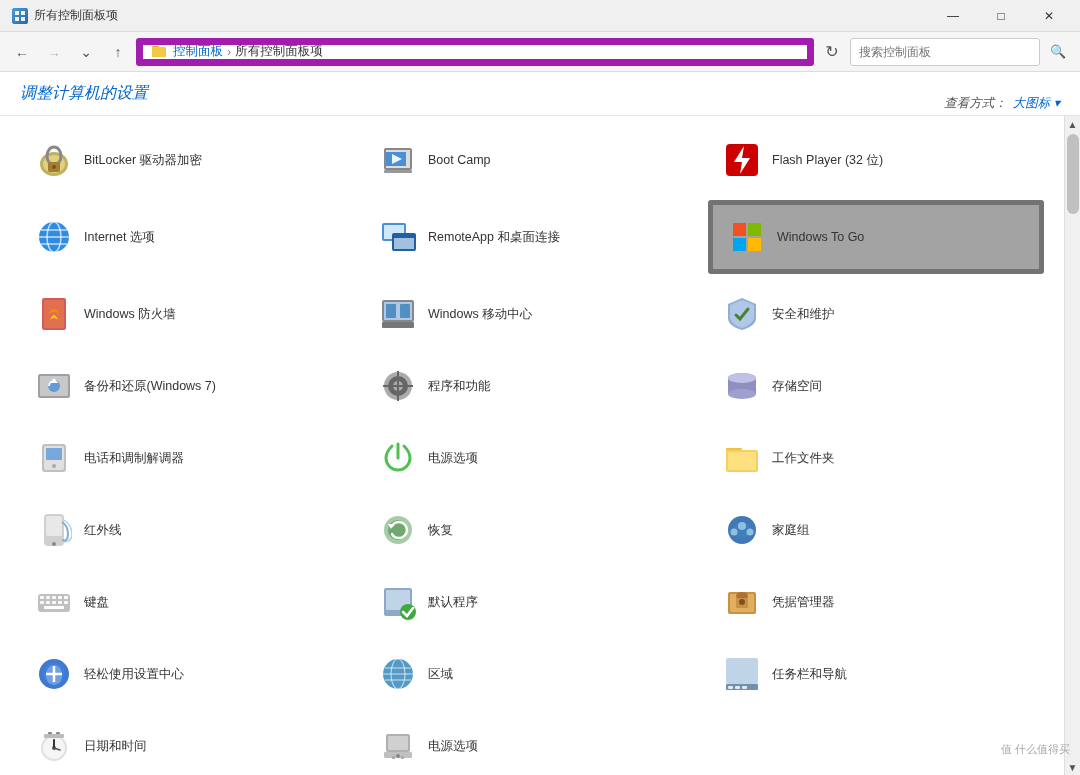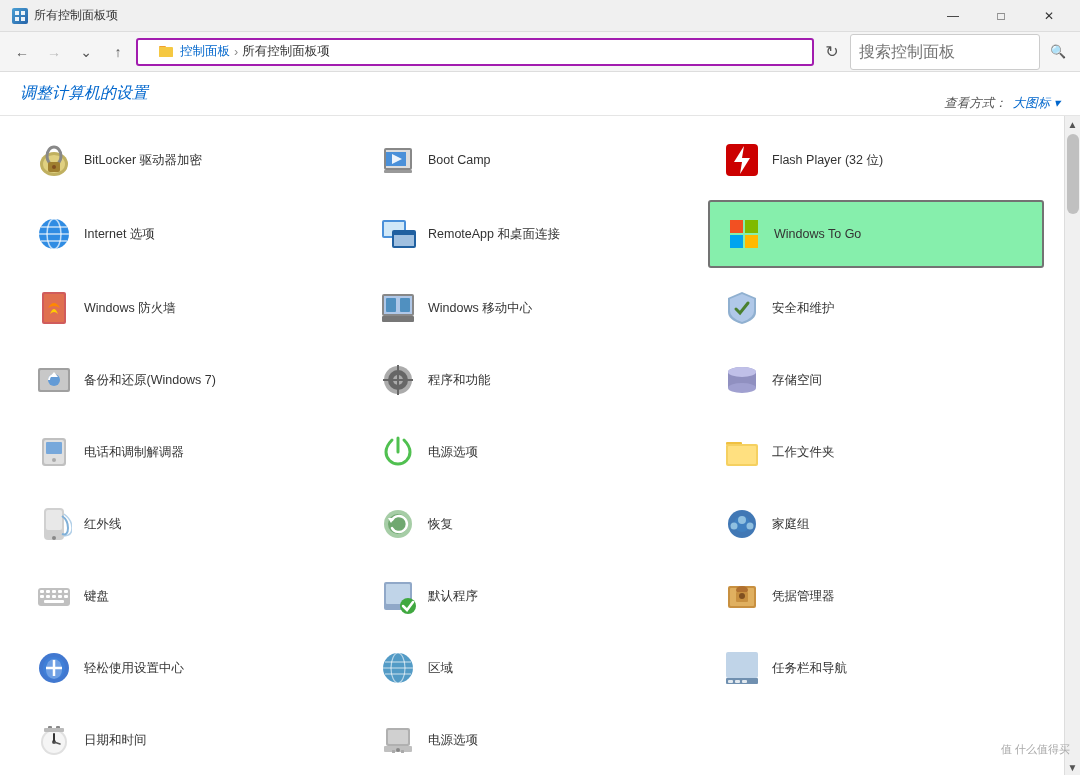--- a/index.html
+++ b/index.html
@@ -66,26 +66,26 @@
       display: flex; align-items: center; justify-content: center;
       font-size: 14px;
       color: #555;
       cursor: pointer;
       border-radius: 3px;
     }
     .nav-btn.disabled { color: #bbb; cursor: default; }
     .breadcrumb-bar {
       flex: 1;
       height: 28px;
-      border: 2px solid #a21caf;
+      border: 7px solid #a21caf;
       background: #fff;
       border-radius: 3px;
       display: flex;
       align-items: center;
-      padding: 0 20px;
+      padding: 0 8px;
       font-size: 12.5px;
       color: #333;
     }
     .breadcrumb-chevron {
       margin: 0 4px;
       color: #888;
     }
     .breadcrumb-link {
       color: #0066cc;
       cursor: pointer;
@@ -100,26 +100,26 @@
     }
     .refresh-btn {
       width: 28px; height: 28px;
       display: flex; align-items: center; justify-content: center;
       font-size: 16px;
       color: #555;
       cursor: pointer;
       border-radius: 3px;
     }
     .search-box {
-      height: 36px;
+      height: 28px;
       width: 190px;
       border: 1px solid #ccc;
       border-radius: 3px;
       padding: 8px 8px;
-      font-size: 16px;
+      font-size: 12px;
       outline: none;
       background: #fff;
     }
     .search-icon-btn {
       width: 28px; height: 28px;
       display: flex; align-items: center; justify-content: center;
       font-size: 13px;
       color: #555;
       cursor: pointer;
     }
@@ -208,22 +208,22 @@
     }
     .grid-item {
       display: flex;
       align-items: center;
       gap: 10px;
       padding: 12px 14px;
       cursor: pointer;
       border-radius: 3px;
     }
     .grid-item.selected {
-      background: #86efac;
-      border: 2px solid #737373;
+      background: #a3a3a3;
+      border: 5px solid #737373;
       align-items: center;
     }
     .item-icon {
       width: 40px; height: 40px;
       flex-shrink: 0;
       display: flex; align-items: center; justify-content: center;
     }
     .item-label {
       font-size: 12.5px;
       color: #333;

